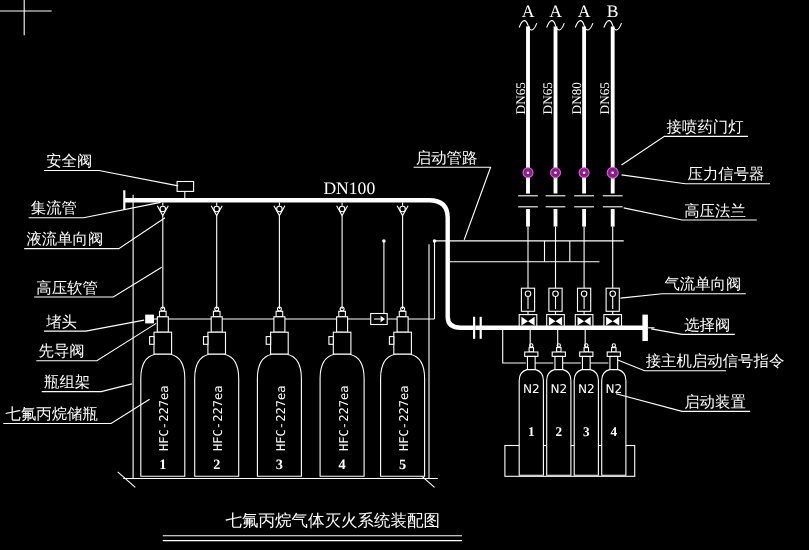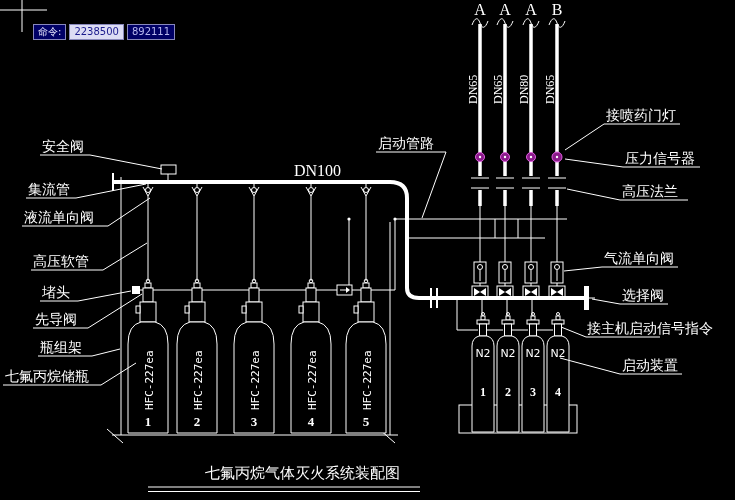--- a/index.html
+++ b/index.html
@@ -22,25 +22,20 @@
   .pipe{stroke:#ffffff;stroke-width:4;fill:none;}
   .pipe3{stroke:#ffffff;stroke-width:3.5;fill:none;}
   .box{stroke:#ffffff;stroke-width:1;fill:#000;}
   .fillw{fill:#ffffff;stroke:none;}
 </style>
 </head>
 <body>
 
 <div id="screen">
 
-  <div id="cmdbar">
-    <div class="cmdbox">命令:</div>
-    <div class="cmdbox value1">2238500</div>
-    <div class="cmdbox value2">892111</div>
-  </div>
 
   <svg width="735" height="500" viewBox="0 0 735 500">
 
     <g>
       <line class="ln" x1="0" y1="10" x2="47" y2="10"></line>
       <line class="ln" x1="22" y1="0" x2="22" y2="32"></line>
     </g>
 
     <g>
       <path class="pipe" d="M113,182 H390 Q407,182 407,198 V288 Q407,298 419,298 H430"></path>

